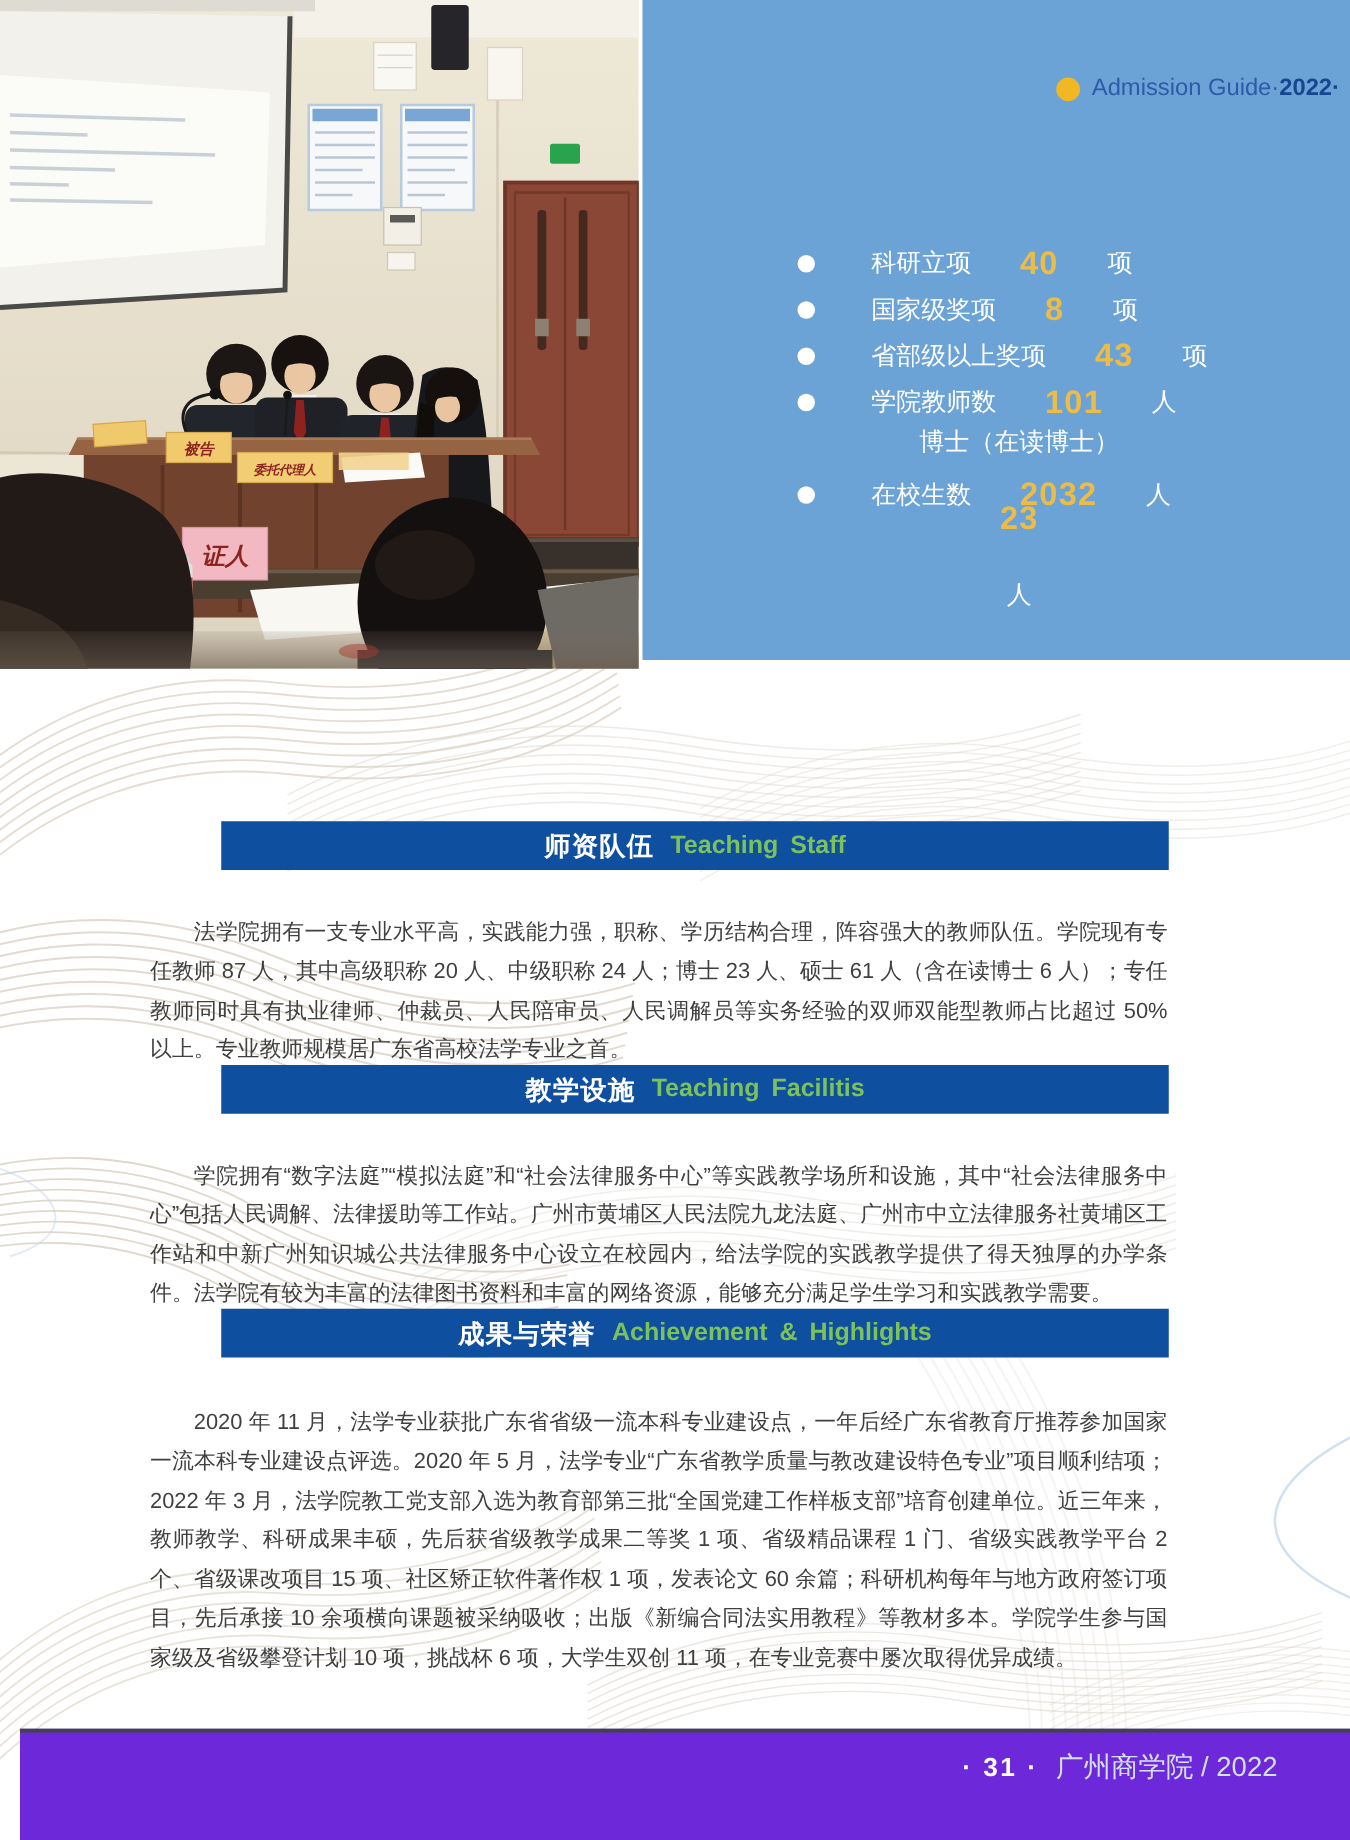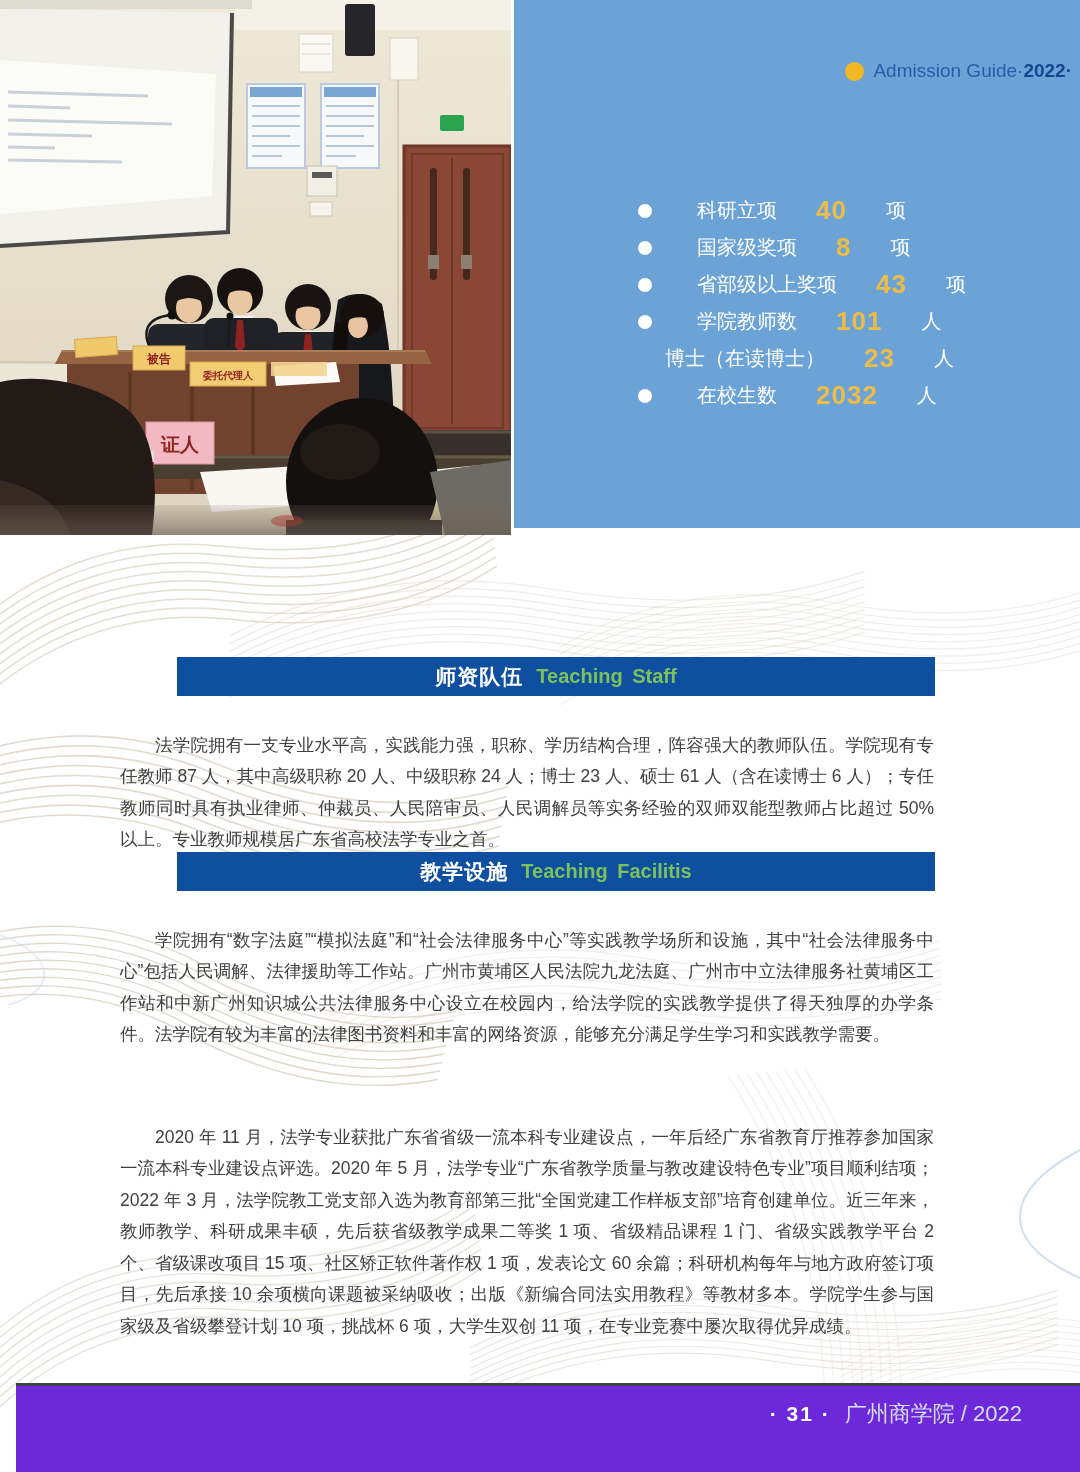--- a/index.html
+++ b/index.html
@@ -2,31 +2,31 @@
 <html><head>
 <meta charset="utf-8">
 <style>
   html,body{margin:0;padding:0;background:#ffffff;}
   .page{
     position:relative;width:1080px;height:1472px;background:#ffffff;overflow:hidden;
     font-family:"Liberation Sans","DejaVu Sans",sans-serif;
   }
   .deco{position:absolute;left:0;top:0;width:1080px;height:1472px;pointer-events:none;}
   
-  .photo{position:absolute;left:0;top:0;width:511px;height:535px;overflow:hidden;}
+  .photo{position:absolute;left:0;top:0;width:511px;height:535px;overflow:hidden;font-style:italic;}
   
   .blue-panel{position:absolute;left:514px;top:0;width:622px;height:528px;background:#6ba3d6;}
   .guide-row{position:absolute;top:60px;right:64px;display:flex;align-items:center;gap:9px;}
   .guide-dot{width:19px;height:19px;border-radius:50%;background:#f2b824;}
   .guide-text{font-size:19px;color:#2a5ca8;white-space:nowrap;}
   .guide-text .yr{font-weight:bold;color:#17458f;}
   .stats{position:absolute;left:124px;top:192px;}
   .stat-row{display:flex;align-items:center;height:37px;font-size:20px;color:#ffffff;white-space:nowrap;gap:32px;}
   .stat-bullet{width:14px;height:14px;border-radius:50%;background:#ffffff;margin-right:13px;flex:none;}
-  .stat-row.no-bullet{padding-left:27px;}
+  .stat-row.no-bullet{padding-left:27px;flex-direction:column;}
   .stat-value{color:#ecbc49;font-weight:bold;font-size:26px;margin:0 7px;letter-spacing:1px;}
   
   .sec-bar{
     position:absolute;left:177px;width:758px;height:39px;background:#0f4f9f;
     display:flex;align-items:center;justify-content:center;gap:13px;
   }
   .sec-zh{color:#ffffff;font-weight:bold;font-size:21px;letter-spacing:1px;}
   .sec-en{color:#7cc25c;font-size:20px;font-weight:bold;word-spacing:4px;}
   .sec-body{
     position:absolute;left:120px;width:814px;font-size:17.5px;line-height:31.5px;
@@ -302,20 +302,24 @@
     <span class="sec-en">Teaching Staff</span>
   </div>
   <p class="sec-body" id="body-1">法学院拥有一支专业水平高，实践能力强，职称、学历结构合理，阵容强大的教师队伍。学院现有专任教师 87 人，其中高级职称 20 人、中级职称 24 人；博士 23 人、硕士 61 人（含在读博士 6 人）；专任教师同时具有执业律师、仲裁员、人民陪审员、人民调解员等实务经验的双师双能型教师占比超过 50% 以上。专业教师规模居广东省高校法学专业之首。</p>
 
   <div class="sec-bar" id="bar-2">
     <span class="sec-zh">教学设施</span>
     <span class="sec-en">Teaching Facilitis</span>
   </div>
   <p class="sec-body" id="body-2">学院拥有“数字法庭”“模拟法庭”和“社会法律服务中心”等实践教学场所和设施，其中“社会法律服务中心”包括人民调解、法律援助等工作站。广州市黄埔区人民法院九龙法庭、广州市中立法律服务社黄埔区工作站和中新广州知识城公共法律服务中心设立在校园内，给法学院的实践教学提供了得天独厚的办学条件。法学院有较为丰富的法律图书资料和丰富的网络资源，能够充分满足学生学习和实践教学需要。</p>
 
+  <div class="sec-bar" id="bar-3">
+    <span class="sec-zh">成果与荣誉</span>
+    <span class="sec-en">Achievement &amp; Highlights</span>
+  </div>
   <p class="sec-body" id="body-3">2020 年 11 月，法学专业获批广东省省级一流本科专业建设点，一年后经广东省教育厅推荐参加国家一流本科专业建设点评选。2020 年 5 月，法学专业“广东省教学质量与教改建设特色专业”项目顺利结项；2022 年 3 月，法学院教工党支部入选为教育部第三批“全国党建工作样板支部”培育创建单位。近三年来，教师教学、科研成果丰硕，先后获省级教学成果二等奖 1 项、省级精品课程 1 门、省级实践教学平台 2 个、省级课改项目 15 项、社区矫正软件著作权 1 项，发表论文 60 余篇；科研机构每年与地方政府签订项目，先后承接 10 余项横向课题被采纳吸收；出版《新编合同法实用教程》等教材多本。学院学生参与国家级及省级攀登计划 10 项，挑战杯 6 项，大学生双创 11 项，在专业竞赛中屡次取得优异成绩。</p>
 
   <div class="footer">
     <div class="footer-inner">
       <span class="page-num">· 31 ·</span>
       <span class="footer-site">广州商学院 / 2022</span>
     </div>
   </div>
 
 </div>

